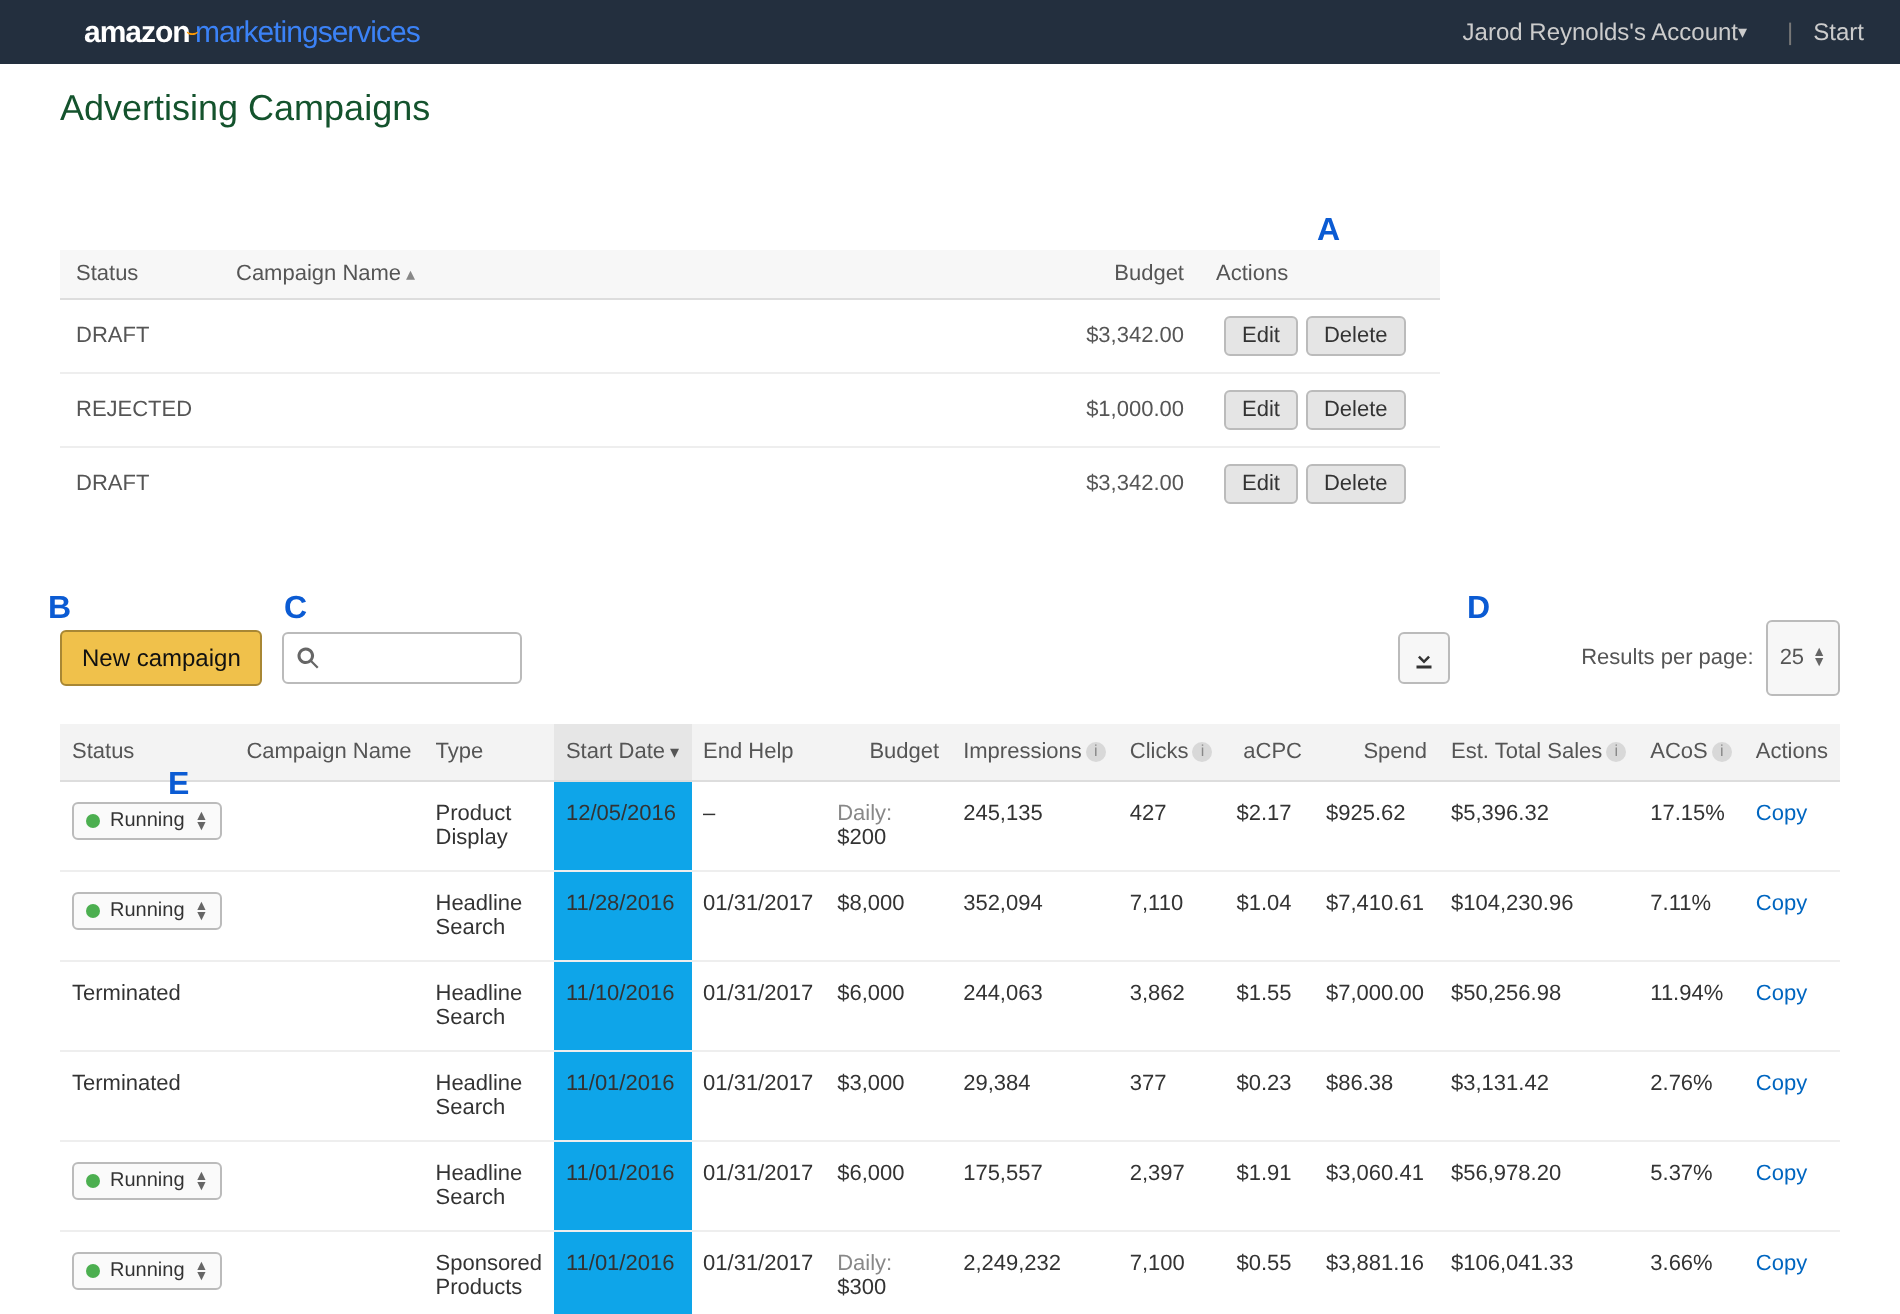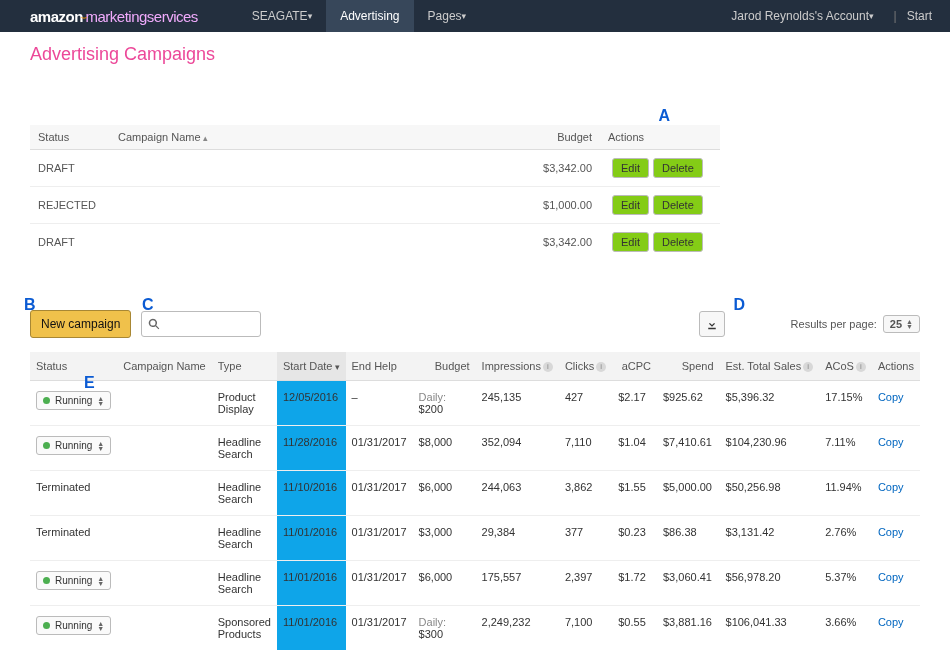--- a/index.html
+++ b/index.html
@@ -13,43 +13,43 @@
   
   .topnav {
     background: #232f3e;
     height: 32px;
     display: flex;
     align-items: center;
     padding: 0 18px 0 30px;
     color: #fff;
   }
   .logo { display:flex; align-items:baseline; margin-right:40px;}
-  .logo-amazon { color:#fff; font-weight:bold; font-size:15px; letter-spacing:-0.5px;}
+  .logo-amazon { color:#fff; font-weight:bold; font-size:15px; letter-spacing:-0.5px;margin-left:12px;}
   .logo-smile { color:#ff9900; font-size:10px; position:relative; top:-2px; margin:0 -2px;}
-  .logo-ms { color:#f0abfc; font-size:15px; letter-spacing:-0.5px;}
+  .logo-ms { color:#3b82f6; font-size:15px; letter-spacing:-0.5px;}
   .navitem {
     color:#ccc; font-size:12px; padding:0 14px; height:32px; display:flex; align-items:center; cursor:pointer;
   }
   .navitem.active { background:#37475a; color:#fff;}
   .navspacer { flex:1; }
   .caret-down::after { content:" \25BE"; font-size:9px; color:#ccc; }
   .divider { color:#777; margin:0 6px;}
   
   .page { padding: 12px 30px 20px 30px; }
-  h1.page-title { color:#ec4899; font-weight:normal; font-size:18px; margin-bottom:60px;}
+  h1.page-title { color:#14532d; font-weight:normal; font-size:18px; margin-bottom:60px;}
   
   .drafts-wrap { position:relative; width:690px; margin-bottom:50px;}
   table.drafts { width:100%; border-collapse:collapse; font-size:11px; }
   table.drafts th { text-align:left; color:#555; font-weight:normal; border-bottom:1px solid #ddd; padding:6px 8px; background:#f7f7f7;}
   table.drafts th.r { text-align:right;}
   table.drafts td { border-top:1px solid #eee; padding:8px 8px; color:#555;}
   table.drafts td.r { text-align:right;}
   .sort-asc::after { content:" \25B4"; color:#888; font-size:9px;}
   .btn {
-    display:inline-block; background:#84cc16; border:1px solid #bbb; border-radius:3px;
+    display:inline-block; background:#e5e5e5; border:1px solid #bbb; border-radius:3px;
     padding:3px 8px; font-size:11px; color:#333; cursor:pointer; margin-left:4px;
   }
   
   .annot { position:absolute; color:#0b5bd3; font-weight:bold; font-size:16px; }
   
   .controls { position:relative; display:flex; align-items:center; margin-bottom:14px;}
   .new-campaign-btn {
     background:#f0c14b; border:1px solid #a88734; border-radius:3px;
     padding:6px 10px; font-size:12px; color:#111; cursor:pointer;
   }
@@ -60,22 +60,22 @@
   .searchbox svg { width:12px; height:12px; fill:#666; margin-right:4px;}
   .searchbox input { border:none; outline:none; width:80px; font-size:12px;}
   .ctrl-spacer { flex:1;}
   .dl-btn {
     width:26px; height:26px; border:1px solid #bbb; border-radius:3px; background:#f7f7f7;
     display:flex; align-items:center; justify-content:center; cursor:pointer; margin-right:30px;
   }
   .dl-btn svg { width:12px; height:12px; fill:#333;}
   .rpp { font-size:11px; color:#555; display:flex; align-items:center;margin-left:36px;}
   .rpp .selectish {
-    margin-left:6px; border:1px solid #bbb; border-radius:3px; padding:2px 6px; background:#f7f7f7;
-    font-size:11px; display:flex; align-items:center;font-weight:bold;
+    margin-left:6px; border:1px solid #bbb; border-radius:3px; padding:12px 6px; background:#f7f7f7;
+    font-size:11px; display:flex; align-items:center;
   }
   .stepper {
     display:inline-flex; flex-direction:column; margin-left:4px; line-height:5px; font-size:7px; color:#666;
   }
   
   table.campaigns { width:100%; border-collapse:collapse; font-size:11px;}
   table.campaigns thead th {
     text-align:left; font-weight:normal; color:#555; background:#f3f3f3;
     border-bottom:1px solid #ddd; padding:8px 6px; white-space:nowrap;
   }
@@ -102,25 +102,20 @@
 </style>
 </head>
 <body>
 
 <div class="topnav">
   <div class="logo">
     <span class="logo-amazon">amazon</span>
     <span class="logo-smile">⌣</span>
     <span class="logo-ms">marketingservices</span>
   </div>
-  <div id="nav-items" style="display:flex;">
-      <div class="navitem caret-down">SEAGATE</div>
-      <div class="navitem active">Advertising</div>
-      <div class="navitem caret-down">Pages</div>
-    </div>
   <div class="navspacer"></div>
   <div class="navitem caret-down">
     <span>Jarod Reynolds's Account</span>
   </div>
   <span class="divider">|</span>
   <div class="navitem" style="padding:0 0 0 4px;">
     <span>Start</span>
   </div>
 </div>
 
@@ -250,21 +245,21 @@
           <tr>
             <td><span>Terminated</span></td>
             <td></td>
             <td>Headline Search</td>
             <td class="sortedcol">11/10/2016</td>
             <td>01/31/2017</td>
             <td class="r">$6,000</td>
             <td class="r">244,063</td>
             <td class="r">3,862</td>
             <td class="r">$1.55</td>
-            <td class="r">$5,000.00</td>
+            <td class="r">$7,000.00</td>
             <td class="r">$50,256.98</td>
             <td class="r">11.94%</td>
             <td><span class="link">Copy</span></td>
           </tr>
           <tr>
             <td><span>Terminated</span></td>
             <td></td>
             <td>Headline Search</td>
             <td class="sortedcol">11/01/2016</td>
             <td>01/31/2017</td>
@@ -282,21 +277,21 @@
                   <span>▲</span>
                   <span>▼</span>
                 </span></span></td>
             <td></td>
             <td>Headline Search</td>
             <td class="sortedcol">11/01/2016</td>
             <td>01/31/2017</td>
             <td class="r">$6,000</td>
             <td class="r">175,557</td>
             <td class="r">2,397</td>
-            <td class="r">$1.72</td>
+            <td class="r">$1.91</td>
             <td class="r">$3,060.41</td>
             <td class="r">$56,978.20</td>
             <td class="r">5.37%</td>
             <td><span class="link">Copy</span></td>
           </tr>
           <tr>
             <td><span class="status-pill"><span class="status-dot"></span>Running<span class="stepper">
                   <span>▲</span>
                   <span>▼</span>
                 </span></span></td>

